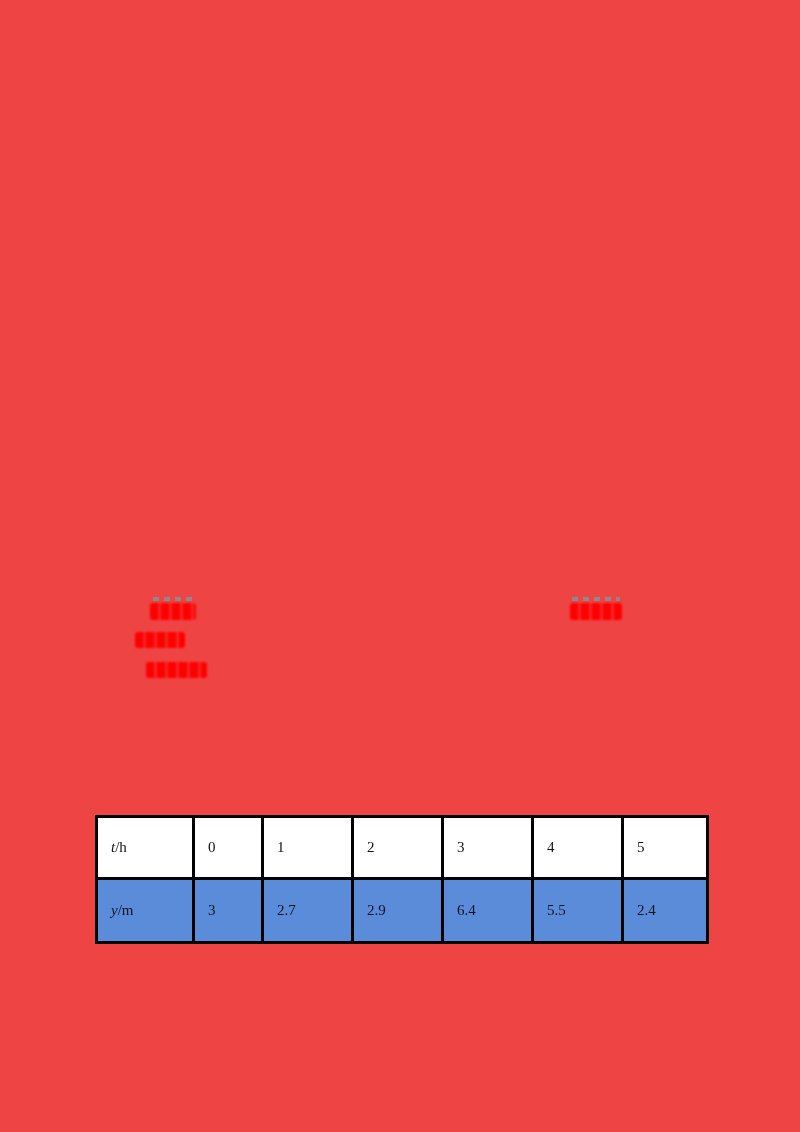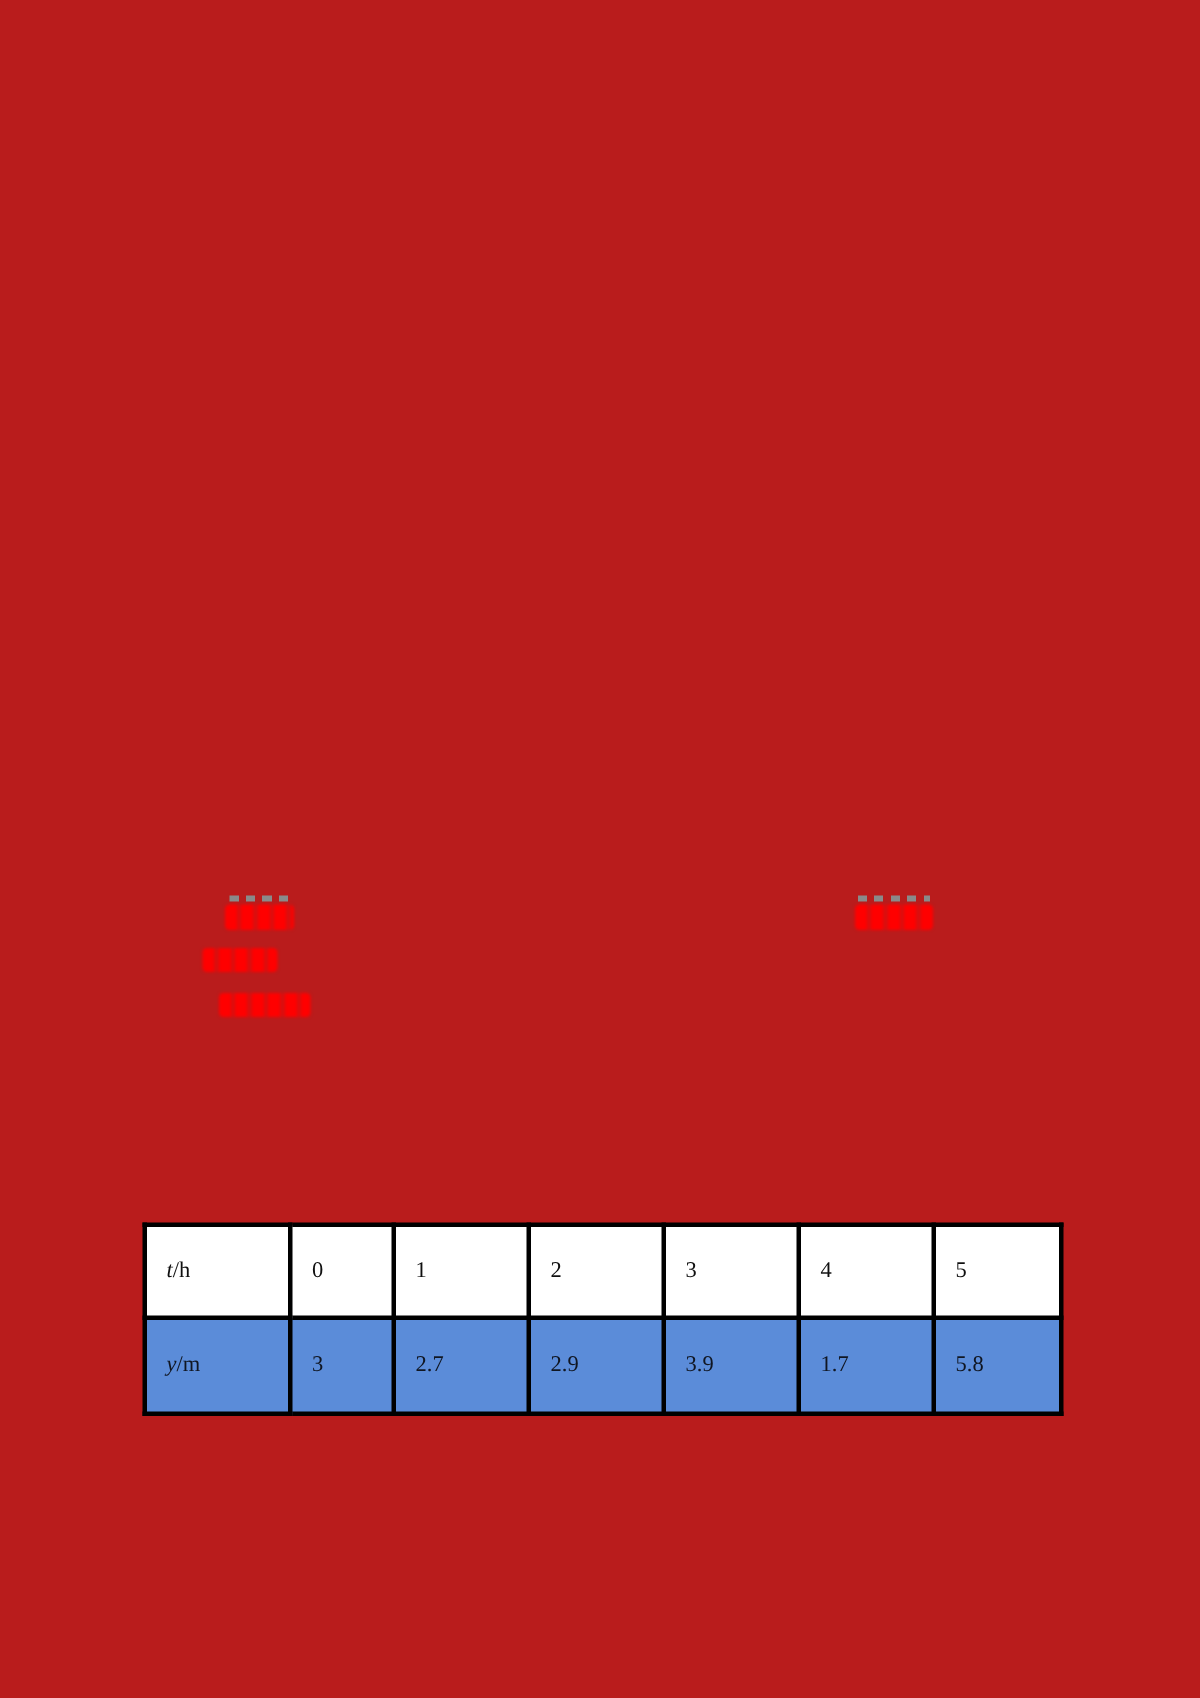--- a/index.html
+++ b/index.html
@@ -4,21 +4,21 @@
 <style>
   html, body {
     margin: 0;
     padding: 0;
     background: #000000;
   }
   .canvas {
     position: relative;
     width: 800px;
     height: 1132px;
-    background: #b91c1c;
+    background: #ef4444;
     overflow: hidden;
     font-family: "Liberation Serif", serif;
   }
 
   
   .ink {
     position: absolute;
     background: repeating-linear-gradient(90deg,
       #ff0000 0px, #ff0000 8px,
       rgba(255,0,0,0.45) 8px, rgba(255,0,0,0.45) 11px);
@@ -97,21 +97,21 @@
           <td>2</td>
           <td>3</td>
           <td>4</td>
           <td>5</td>
         </tr>
         <tr class="row-data">
           <td><span class="var">y</span><span>/m</span></td>
           <td>3</td>
           <td>2.7</td>
           <td>2.9</td>
-          <td>3.9</td>
-          <td>1.7</td>
-          <td>5.8</td>
+          <td>6.4</td>
+          <td>5.5</td>
+          <td>2.4</td>
         </tr>
       </tbody>
     </table>
   </div>
 
 </div>
 
 </body></html>

